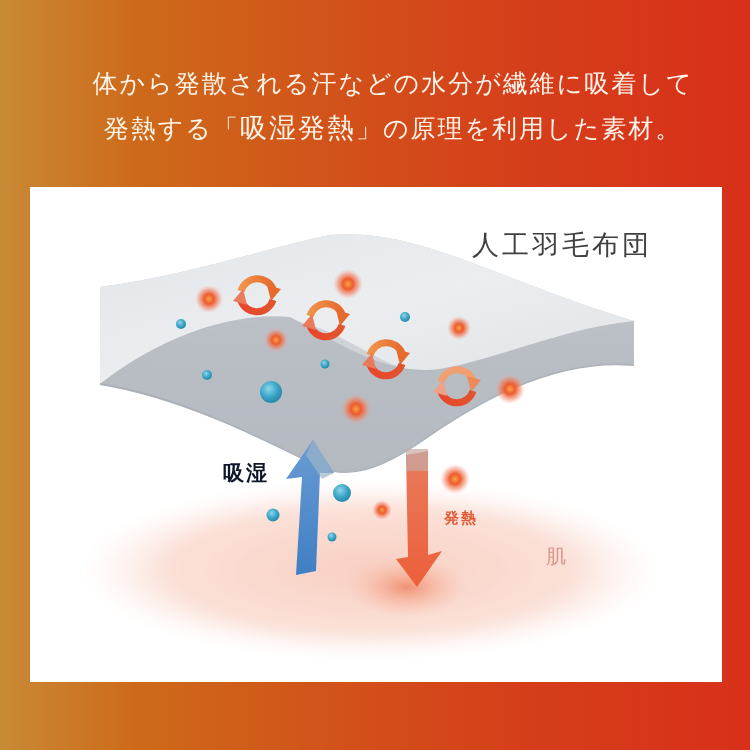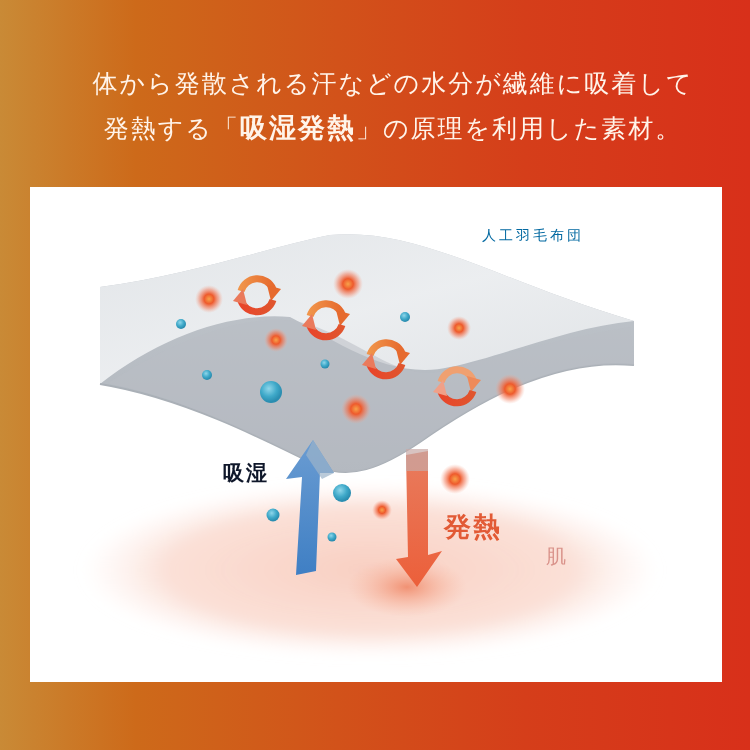--- a/index.html
+++ b/index.html
@@ -10,30 +10,30 @@
   .page {
     position: relative; width: 750px; height: 750px;
     background: linear-gradient(90deg, #c98a36 0%, #cd6a1a 18%, #d2521a 45%, #d53e1a 70%, #d8301a 100%);
   }
   .headline {
     position: absolute; left: 0; right: 0; top: 62px;
     text-align: center; color: #fff4ea;
     font-size: 25px; line-height: 44px; letter-spacing: 2px; padding-left: 36px;
   }
   .headline .line { display: block; white-space: nowrap; }
-  .headline .em { font-weight: bold; font-size: 27px; }
+  .headline .em { font-weight: normal; font-size: 27px; }
   .panel {
     position: absolute; left: 30px; top: 187px; width: 692px; height: 495px;
     background: #ffffff; overflow: hidden;
   }
   .panel svg { position: absolute; left: 0; top: 0; }
   .lbl { position: absolute; white-space: nowrap; font-weight: bold; }
-  .lbl-futon { left: 452px; top: 40px; font-size: 14px; color: #0369a1; font-weight: normal; letter-spacing: 3px; }
+  .lbl-futon { left: 442px; top: 40px; font-size: 27px; color: #404040; font-weight: normal; letter-spacing: 3px; }
   .lbl-absorb { left: 193px; top: 272px; font-size: 21px; color: #0f172a; letter-spacing: 2px; }
-  .lbl-heat { left: 414px; top: 322px; font-size: 27px; color: #e25a35; letter-spacing: 2px; }
+  .lbl-heat { left: 414px; top: 322px; font-size: 15px; color: #e25a35; letter-spacing: 2px; }
   .lbl-skin { left: 516px; top: 356px; font-size: 20px; color: #d9928a; font-weight: normal; }
 </style>
 </head>
 <body>
 
 <div class="page">
 
   <div class="headline">
     <span class="line">体から発散される汗などの水分が繊維に吸着して</span>
     <span class="line"><span>発熱する「</span><span class="em">吸湿発熱</span><span>」の原理を利用した素材。</span></span>

